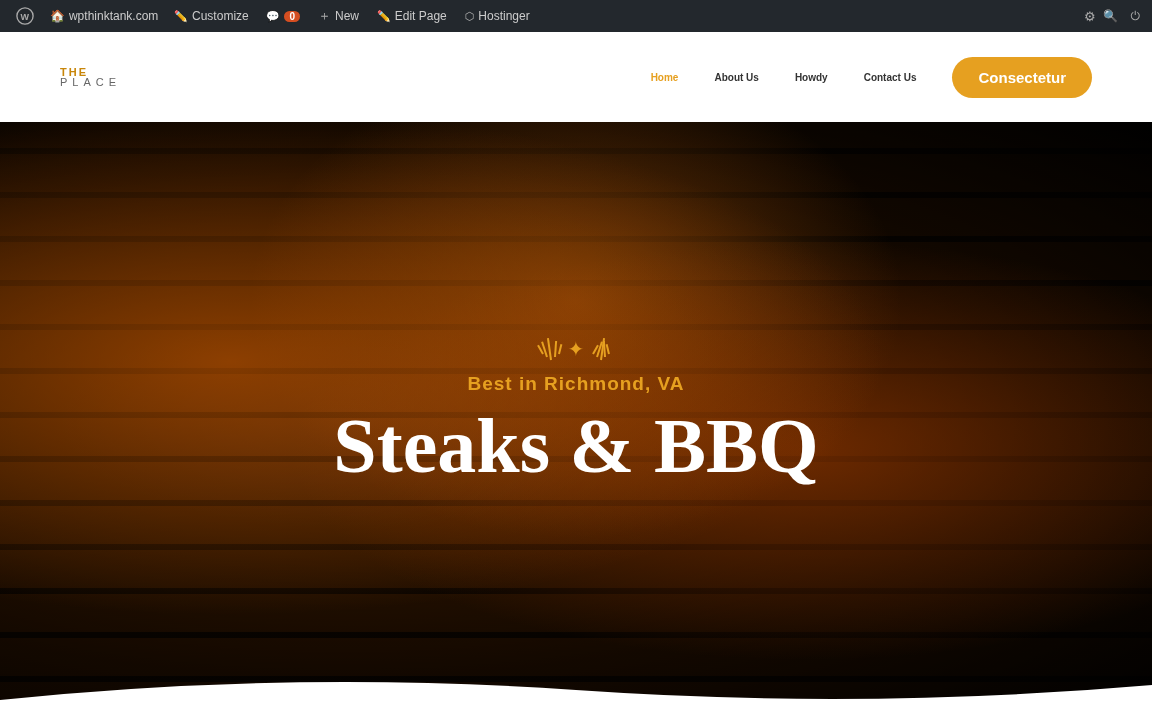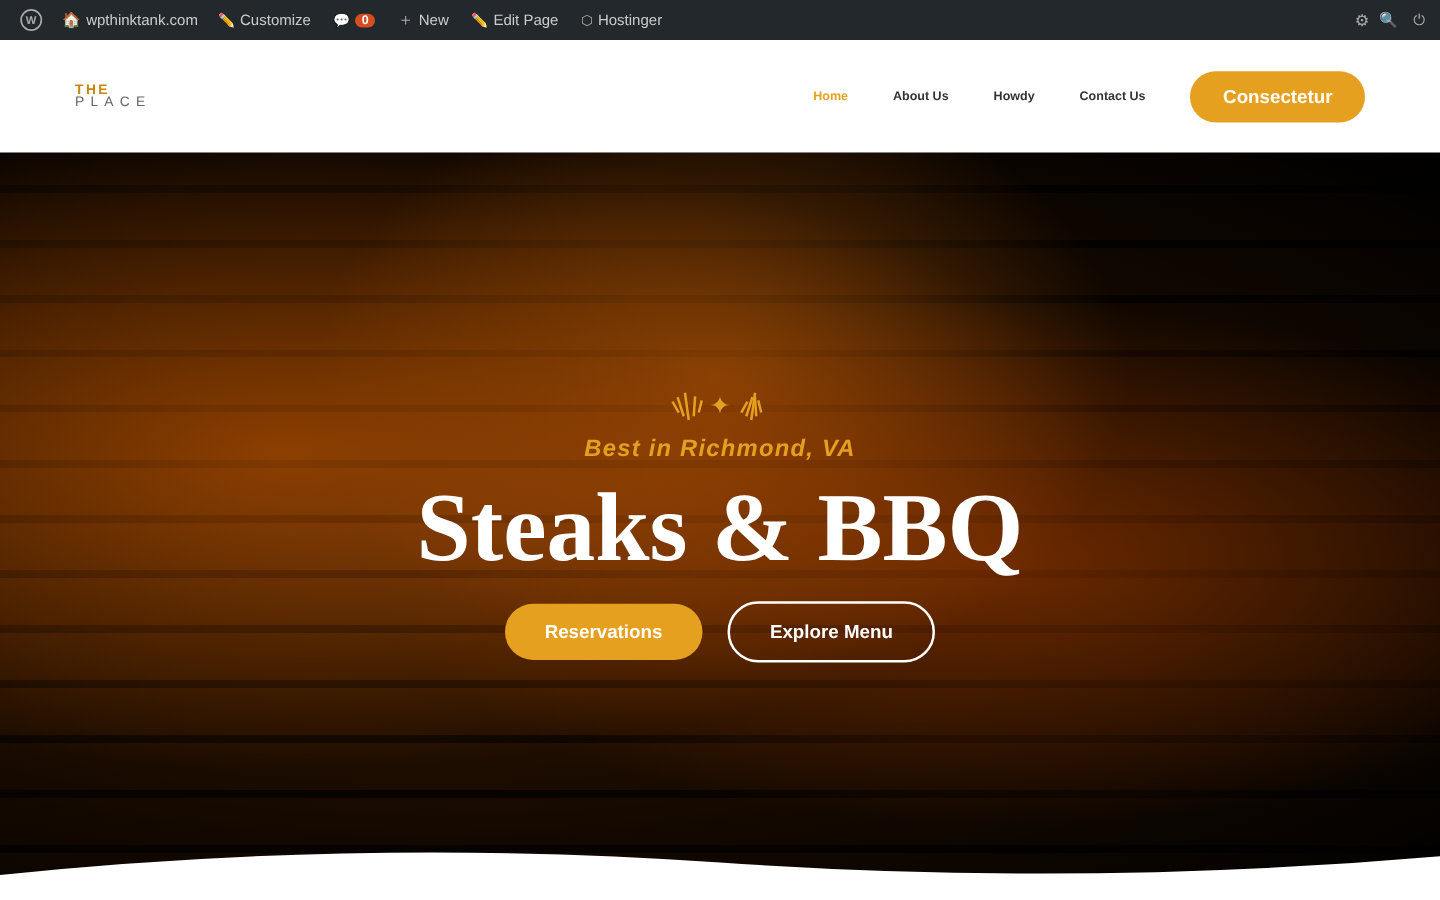--- a/index.html
+++ b/index.html
@@ -185,21 +185,20 @@
     }
     .ornament-line.right .ornament-spike:nth-child(1) { transform: rotate(25deg); height: 10px; }
     .ornament-line.right .ornament-spike:nth-child(2) { transform: rotate(15deg); height: 16px; }
     .ornament-line.right .ornament-spike:nth-child(3) { transform: rotate(5deg); height: 20px; }
     .ornament-line.right .ornament-spike:nth-child(4) { transform: rotate(-5deg); height: 16px; }
     .ornament-line.right .ornament-spike:nth-child(5) { transform: rotate(-15deg); height: 10px; }
 
     .hero-subtitle {
       color: #e6a020;
       font-size: 19px;
-      font-style: italic;
       font-weight: 600;
       margin-bottom: 12px;
       letter-spacing: 1px;
     }
     .hero-title {
       font-size: 78px;
       font-weight: 900;
       color: #fff;
       line-height: 1.0;
       margin-bottom: 20px;
@@ -355,24 +354,20 @@
         <div class="ornament-spike" style="background:#e6a020;width:2px;height:16px;transform:rotate(18deg);"></div>
         <div class="ornament-spike" style="background:#e6a020;width:2px;height:22px;transform:rotate(8deg);"></div>
         <div class="ornament-spike" style="background:#e6a020;width:2px;height:16px;transform:rotate(-4deg);"></div>
         <div class="ornament-spike" style="background:#e6a020;width:2px;height:10px;transform:rotate(-14deg);"></div>
       </div>
     </div>
 
     <p class="hero-subtitle">Best in Richmond, VA</p>
     <h1 class="hero-title">Steaks &amp; BBQ</h1>
 
-    <div class="hero-buttons">
-      <button class="btn-reservations">Reservations</button>
-      <button class="btn-explore">Explore Menu</button>
-    </div>
   </div>
 
   <div class="bottom-wave">
     <svg viewBox="0 0 1152 50" preserveAspectRatio="none">
       <path d="M0,50 L0,30 Q288,0 576,20 Q864,40 1152,15 L1152,50 Z" fill="white"></path>
     </svg>
   </div>
 </section>
 
 </body></html>

